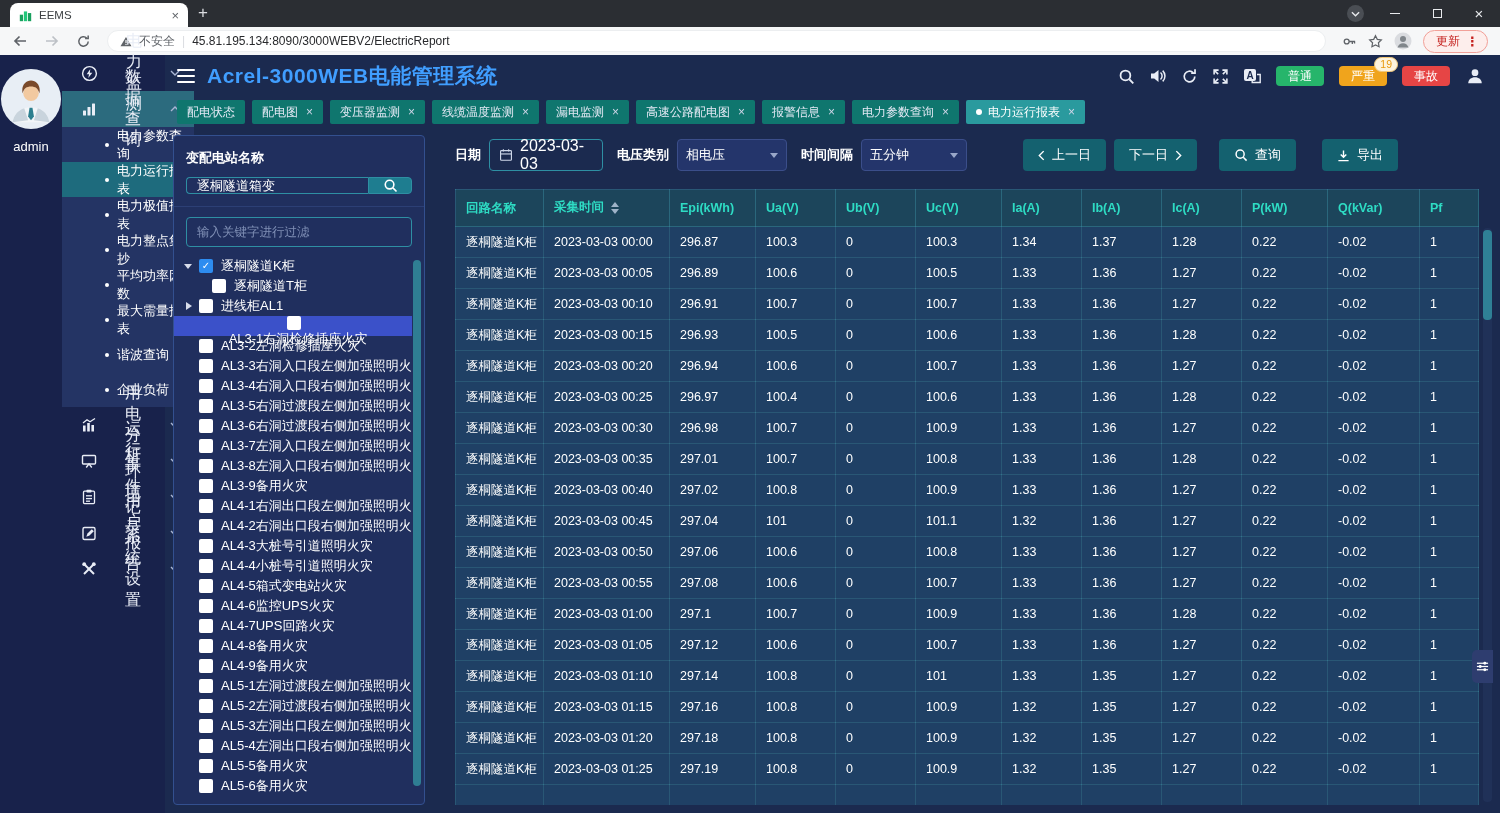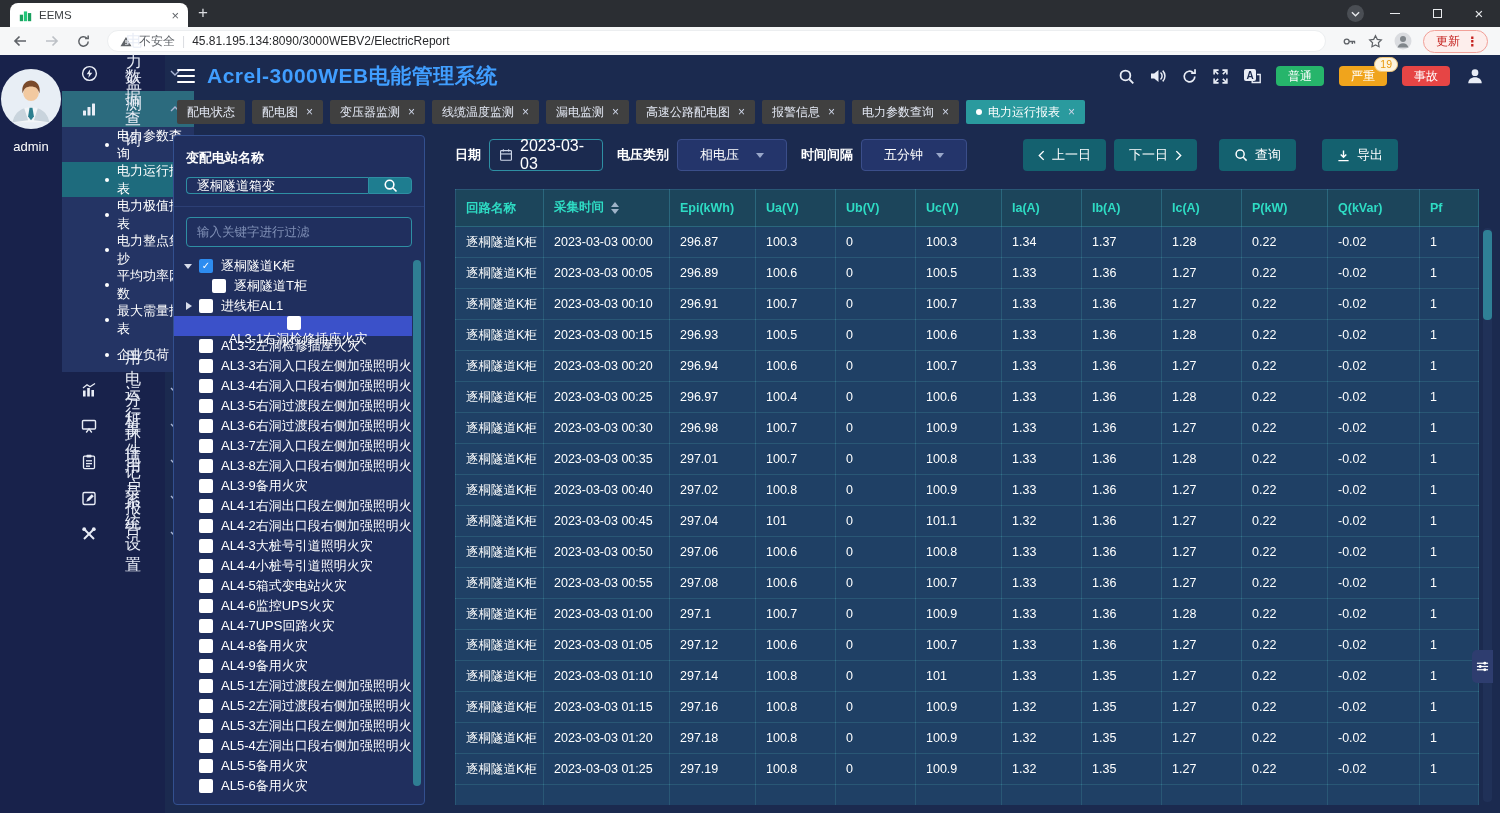--- a/index.html
+++ b/index.html
@@ -57,21 +57,21 @@
   .header-tools { margin-left:auto; display:flex; align-items:center; }
   .hicon { color:#e9edf6; margin-left:14px; display:flex; }
   .alarm-btn { position:relative; margin-left:15px; border-radius:4px; color:#fff; font-size:12px;
     padding:4px 12px; line-height:1; }
   .alarm-badge { position:absolute; top:-9px; right:-11px; background:#fdf3dd; color:#e89a10;
     border:1px solid #f2c878; font-size:10.5px; border-radius:9px; padding:1px 5px; }
   .user-ic { margin-left:16px; }
 
   .app-tabs { height:30px; display:flex; align-items:center; gap:7px; padding:0 12px; }
   .app-tab { height:24px; display:flex; align-items:center; gap:6px; padding:0 10px;
-    background:#404040; font-size:12px; color:#e4e9f5; border-radius:2px; }
+    background:#0f766e; font-size:12px; color:#e4e9f5; border-radius:2px; }
   .app-tab.active { background:#2a9a9e; color:#fff; }
   .tab-dot { width:6px; height:6px; border-radius:50%; background:#fff; }
   .tab-close { font-size:12px; color:#cfd6e8; margin-left:2px; }
 
   
   .content { flex:1; display:flex; gap:26px; padding:8px; min-height:0; }
   .tree-panel { width:252px; flex-shrink:0; background:#202f5e; border:1px solid #33508f; border-radius:4px;
     padding:10px 12px 0; display:flex; flex-direction:column; position:relative; overflow:hidden; }
   .tree-label { font-size:13px; font-weight:bold; color:#fff; margin:3px 0 10px; }
   .search-row { display:flex; height:17px; }
@@ -98,21 +98,21 @@
   .tree-scroll { position:absolute; right:3px; top:116px; bottom:8px; width:8px; }
   .tree-scroll .thumb { position:absolute; top:8px; bottom:10px; width:8px; border-radius:4px; background:#2f7e93; }
 
   
   .report-panel { flex:1; display:flex; flex-direction:column; min-width:0; padding:2px 0 0 4px; position:relative; }
   .toolbar { display:flex; align-items:center; height:36px; margin-bottom:16px; gap:8px; flex-shrink:0; }
   .tb-label { font-size:13px; font-weight:bold; color:#fff; margin-left:6px; }
   .date-input { width:114px; height:32px; border:1px solid #2e8fa3; border-radius:4px; display:flex;
     align-items:center; padding:0 9px; gap:7px; color:#fff; font-size:16px; }
   .select { height:32px; background:#24356b; border:1px solid #3b4e8a; border-radius:4px; display:flex;
-    align-items:center; justify-content:space-between; padding:0 22px; font-size:13px; color:#fff;text-align:center; }
+    align-items:center; justify-content:space-between; padding:0 8px; font-size:13px; color:#fff;text-align:center; }
   .sel-voltage { width:110px; } .sel-interval { width:106px; }
   .sel-chev { border:4px solid transparent; border-top:5px solid #99a7c9; margin-top:4px; }
   .tbtn { height:32px; background:#14616f; border:none; border-radius:4px; color:#fff; font-size:13px;
     display:flex; align-items:center; gap:7px; padding:0 15px; font-family:inherit; }
   .tbtn-prev { margin-left:48px; } .tbtn-query { margin-left:14px; } .tbtn-export { margin-left:18px; }
 
   .table-wrap { flex:1; position:relative; overflow:hidden; }
   table { border-collapse:collapse; table-layout:fixed; width:calc(100% - 13px); }
   th { height:37px; background:#1c455b; color:#2edcc4; font-size:12.5px; font-weight:bold;
     text-align:left; padding:0 10px; border:1px solid rgba(63,150,172,0.42); }
@@ -281,20 +281,24 @@
           <div class="sub-item">
             <span class="dot"></span>
             <span>平均功率因数</span>
           </div>
           <div class="sub-item">
             <span class="dot"></span>
             <span>最大需量报表</span>
           </div>
           <div class="sub-item">
             <span class="dot"></span>
+            <span>谐波查询</span>
+          </div>
+          <div class="sub-item">
+            <span class="dot"></span>
             <span>企业负荷</span>
           </div>
         </div>
         <div class="side-item">
           <span class="s-icon">
             <svg viewBox="0 0 16 16" width="16" height="16">
               <g fill="currentColor">
                 <rect x="2" y="8.5" width="2.6" height="6"></rect>
                 <rect x="6.2" y="6" width="2.6" height="8.5"></rect>
                 <rect x="10.4" y="8" width="2.6" height="6.5"></rect>

